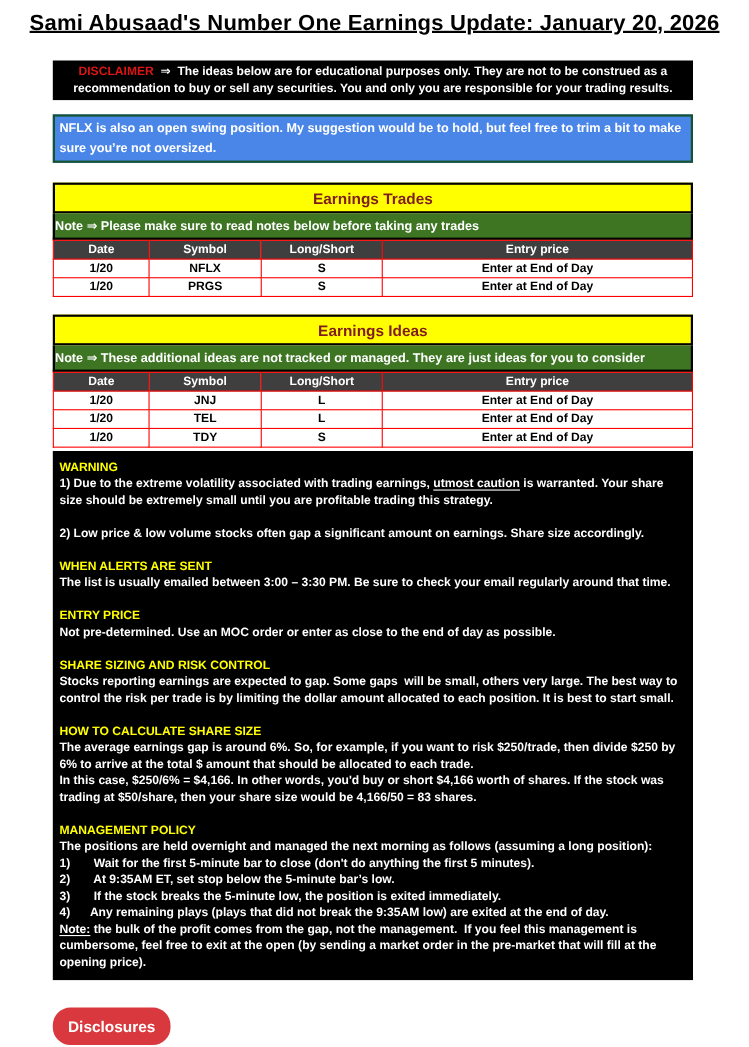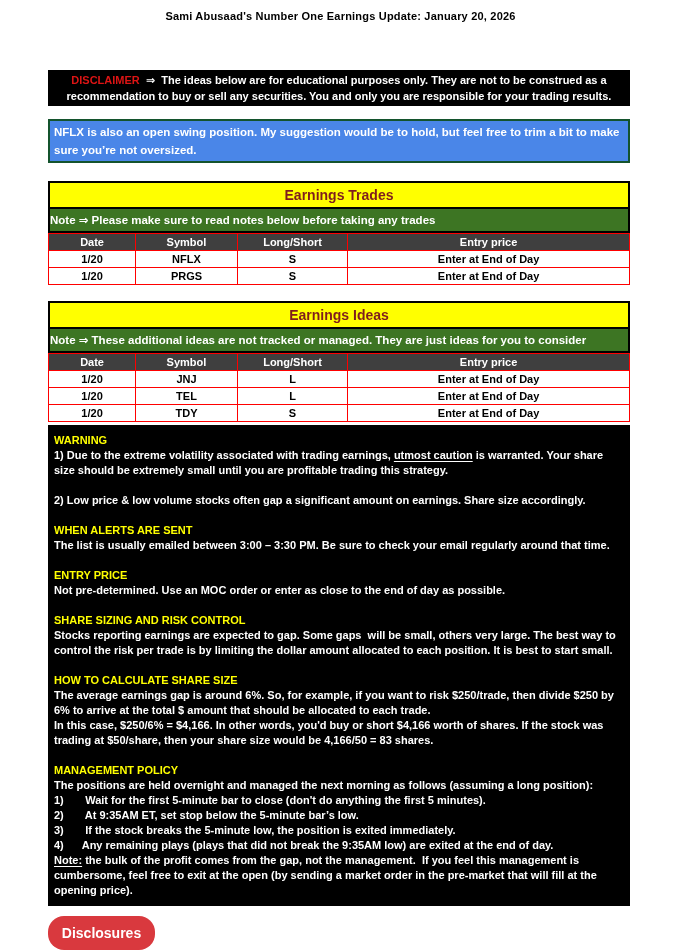--- a/index.html
+++ b/index.html
@@ -4,23 +4,23 @@
 <style>
   * { margin:0; padding:0; box-sizing:border-box; }
   html,body { background:#ffffff; }
   body {
     width:681px; height:952px; position:relative;
     font-family:"Liberation Sans","DejaVu Sans",sans-serif;
     color:#000;
   }
   .page-title {
     margin-top:10px; text-align:center;
-    font-size:11px; font-weight:bold; letter-spacing:0.2px;
+    font-size:20px; font-weight:bold; letter-spacing:0.2px;text-decoration:underline;
   }
-  .content { position:absolute; left:48px; top:70px; width:582px; }
+  .content { position:absolute; left:48px; top:55px; width:582px; }
 
   
   .disclaimer-bar {
     background:#000; color:#fff; text-align:center;
     font-size:11px; font-weight:bold; line-height:16px;
     padding:2px 10px; min-height:36px;
   }
   .disclaimer-label { color:#dd1414; font-weight:bold; }
   .disclaimer-arrow { white-space:pre; }
 

